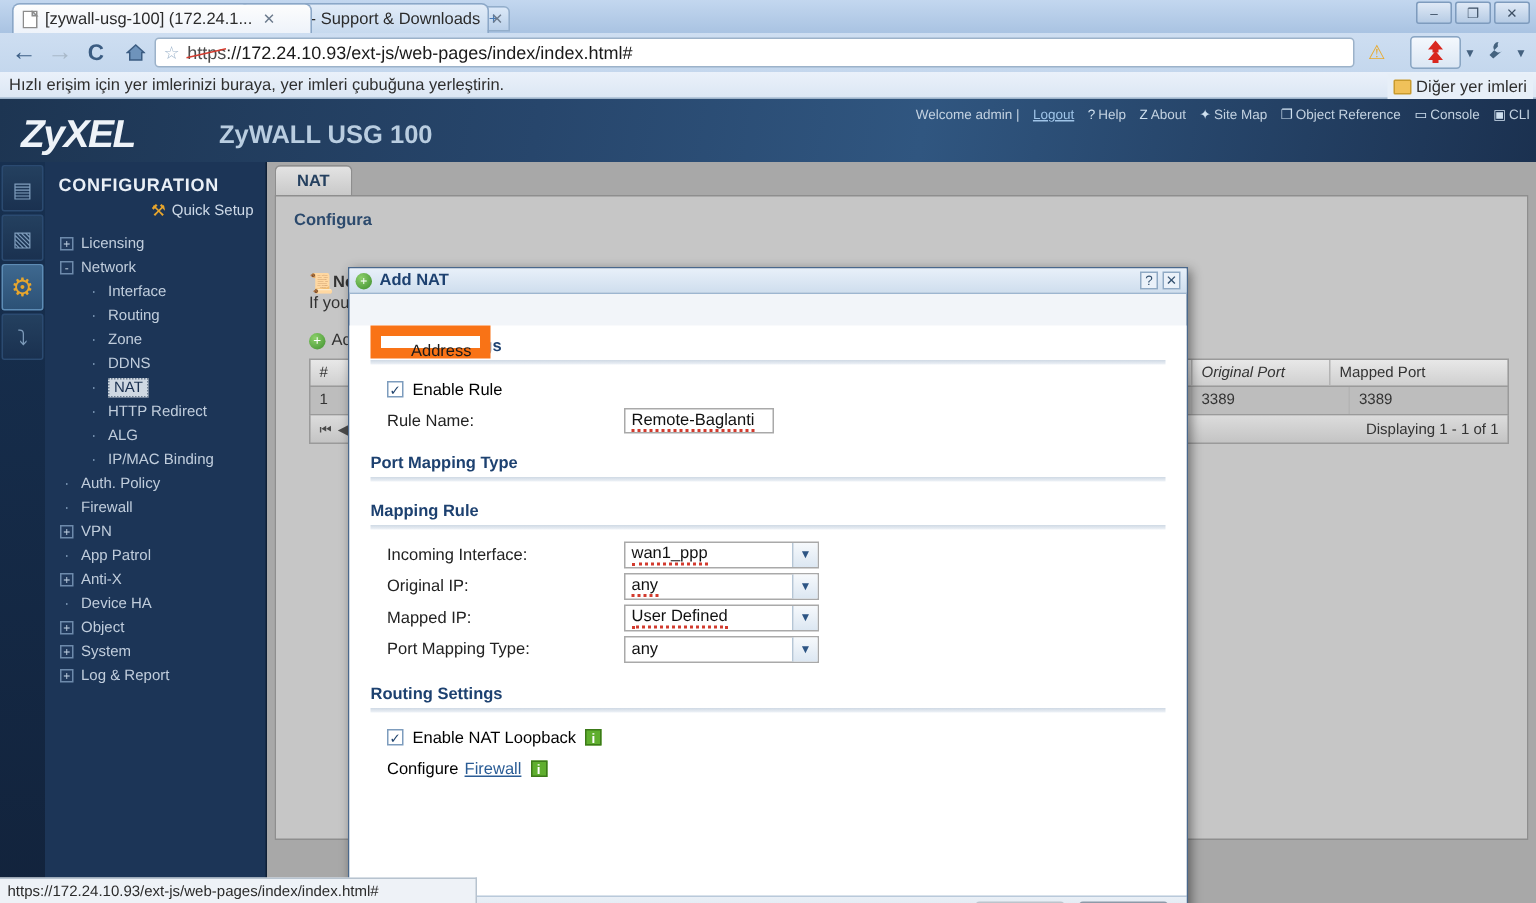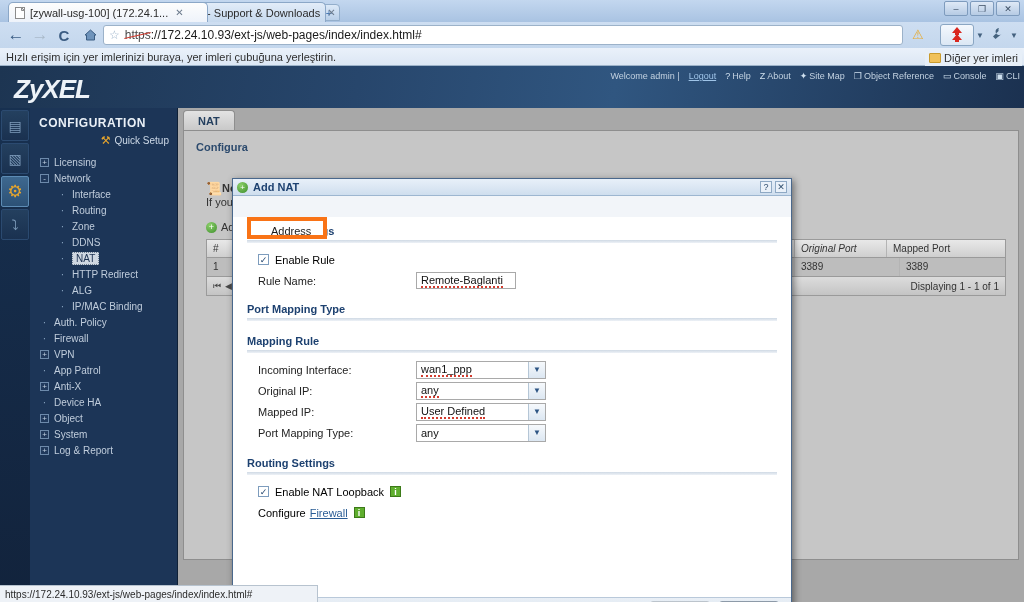--- a/index.html
+++ b/index.html
@@ -182,21 +182,21 @@
     background:#e5ecf5; border-bottom:1px solid #c3d2e2; }
   #create-obj { position:absolute; left:5px; top:2px; height:16px;
     padding:0 6px 0 4px; background:linear-gradient(#d5e5f6,#b9d1eb);
     border:1px solid #8fb3d6; border-radius:3px;
     display:flex; align-items:center; gap:4px;
     font-size:11px; color:#1c3c63; }
   .obj-ico { width:12px; height:10px; background:#f2c64f; border:1px solid #c59a24;
     border-radius:1px; display:block; flex:none; }
   .caret { font-size:7px; color:#2c4f77; }
   #obj-menu { position:absolute; left:14px; top:38px; width:80px; height:22px;
-    background:#fff; border:4px solid #f97316; }
+    background:#fff; border:7px solid #f97316; }
   #obj-menu-item { position:absolute; left:20px; top:4px; font-size:11px; color:#1a1a1a; }
 
   #modal-body { position:absolute; left:0; top:38px; width:558px; height:380px;
     background:#fff; overflow:hidden; }
   .sec-head { margin:10px 0 0 14px; font-size:11px; font-weight:bold; color:#1d4170; }
   .sec-rule { margin:3px 14px 0 14px; height:3px;
     background:linear-gradient(#cfd9e4,#eef2f7); }
   .frow { display:flex; align-items:center; height:21px; margin-left:25px; }
   .flabel { width:158px; font-size:11px; color:#222; }
   .flabel.indent { padding-left:28px; width:158px; }
@@ -322,20 +322,21 @@
   <div id="other-bm">
     <span class="bm-folder"></span>
     <span>Diğer yer imleri</span>
   </div>
 </div>
 
 <div id="app">
 
   <div id="app-header">
     <div id="logo-zyxel">ZyXEL</div>
+    <div id="logo-model">ZyWALL USG 100</div>
     <div id="topnav">
       <span>Welcome admin |</span>
       <a href="#">Logout</a>
       <span class="tn-item">
         <span class="tn-ico">?</span>
         <span>Help</span>
         </span>
       <span class="tn-item">
         <span class="tn-ico">Z</span>
         <span>About</span>

